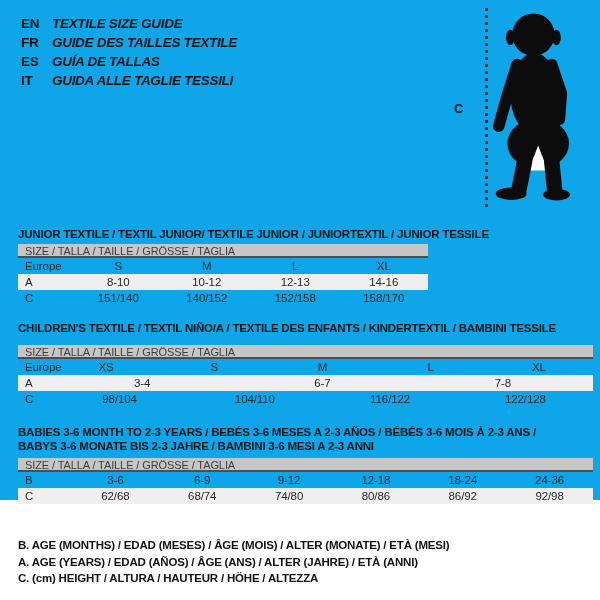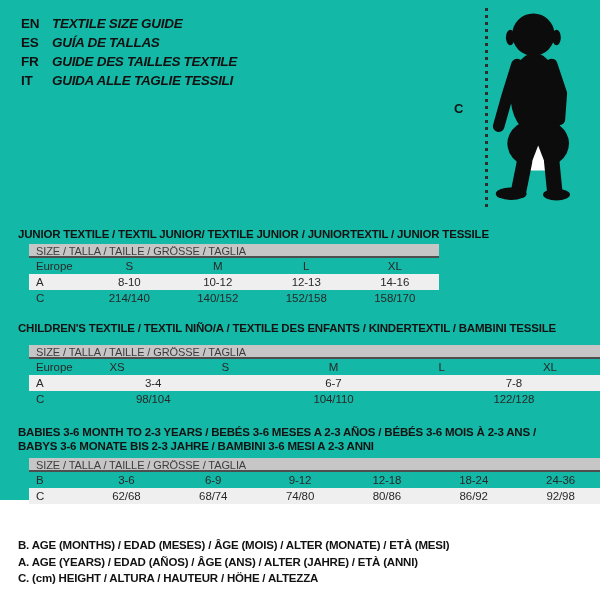--- a/index.html
+++ b/index.html
@@ -2,21 +2,21 @@
 <html><head>
 <meta charset="utf-8">
 <style>
   * { margin: 0; padding: 0; box-sizing: border-box; }
   html, body { background: #ffffff; }
   body {
     width: 600px; height: 600px; overflow: hidden;
     font-family: "Liberation Sans", sans-serif;
     -webkit-font-smoothing: antialiased;
   }
-  .canvas { position: relative; width: 600px; height: 500px; background: #14b8a6; }
+  .canvas { position: relative; width: 600px; height: 500px; background: #0ea5e9; }
 
   
   .lang-block { position: absolute; left: 21px; top: 14px; }
   .lang-row { display: flex; height: 19px; line-height: 19px; }
   .lang-code {
     width: 31px; font-weight: bold; font-size: 13.5px; color: #111;
     letter-spacing: -0.3px;
   }
   .lang-label {
     font-weight: bold; font-size: 13.5px; color: #111; letter-spacing: -0.3px; font-style: italic;
@@ -37,21 +37,21 @@
   .sec-title {
     position: absolute; left: 18px;
     font-weight: bold; font-size: 11.5px; color: #121212;
     letter-spacing: -0.2px; line-height: 13.5px; white-space: nowrap;
   }
   .t1-title { top: 228px; }
   .t2-title { top: 322px; }
   .t3-title { top: 426px; }
 
   
-  .size-table { position: absolute; left: 29px; }
+  .size-table { position: absolute; left: 18px; }
   .t1 { top: 244px; width: 410px; }
   .t2 { top: 345px; width: 575px; }
   .t3 { top: 458px; width: 575px; }
 
   .size-bar {
     height: 14px; line-height: 14px; background: #c6c6c6;
     border-bottom: 2px solid #4e4e4e;
     font-size: 11px; color: #3d3d3d; padding-left: 7px;
     letter-spacing: -0.1px;
   }
@@ -74,26 +74,26 @@
 <body>
 
 <div class="canvas">
 
   <div class="lang-block">
     <div class="lang-row">
       <span class="lang-code">EN</span>
       <span class="lang-label">TEXTILE SIZE GUIDE</span>
     </div>
     <div class="lang-row">
+      <span class="lang-code">FR</span>
+      <span class="lang-label">GUIDE DES TAILLES TEXTILE</span>
+    </div>
+    <div class="lang-row">
       <span class="lang-code">ES</span>
       <span class="lang-label">GUÍA DE TALLAS</span>
-    </div>
-    <div class="lang-row">
-      <span class="lang-code">FR</span>
-      <span class="lang-label">GUIDE DES TAILLES TEXTILE</span>
     </div>
     <div class="lang-row">
       <span class="lang-code">IT</span>
       <span class="lang-label">GUIDA ALLE TAGLIE TESSILI</span>
     </div>
   </div>
 
   <div class="measure-line"></div>
   <div class="measure-label">C</div>
 
@@ -138,21 +138,21 @@
     </div>
     <div class="trow alt">
       <span class="cell-label">A</span>
       <span class="cell-data">8-10</span>
       <span class="cell-data">10-12</span>
       <span class="cell-data">12-13</span>
       <span class="cell-data">14-16</span>
     </div>
     <div class="trow">
       <span class="cell-label">C</span>
-      <span class="cell-data">214/140</span>
+      <span class="cell-data">151/140</span>
       <span class="cell-data">140/152</span>
       <span class="cell-data">152/158</span>
       <span class="cell-data">158/170</span>
     </div>
   </div>
 
   <div class="sec-title t2-title">CHILDREN'S TEXTILE / TEXTIL NIÑO/A / TEXTILE DES ENFANTS / KINDERTEXTIL / BAMBINI TESSILE</div>
   <div class="size-table t2">
     <div class="size-bar">SIZE / TALLA / TAILLE / GRÖSSE / TAGLIA</div>
     <div class="trow">
@@ -166,20 +166,21 @@
     <div class="trow alt">
       <span class="cell-label">A</span>
       <span class="cell-data">3-4</span>
       <span class="cell-data">6-7</span>
       <span class="cell-data">7-8</span>
     </div>
     <div class="trow">
       <span class="cell-label">C</span>
       <span class="cell-data">98/104</span>
       <span class="cell-data">104/110</span>
+      <span class="cell-data">116/122</span>
       <span class="cell-data">122/128</span>
     </div>
   </div>
 
   <div class="sec-title t3-title">
     <div>BABIES 3-6 MONTH TO 2-3 YEARS / BEBÉS 3-6 MESES A 2-3 AÑOS / BÉBÉS 3-6 MOIS À 2-3 ANS /</div>
     <div>BABYS 3-6 MONATE BIS 2-3 JAHRE / BAMBINI 3-6 MESI A 2-3 ANNI</div>
   </div>
   <div class="size-table t3">
     <div class="size-bar">SIZE / TALLA / TAILLE / GRÖSSE / TAGLIA</div>

